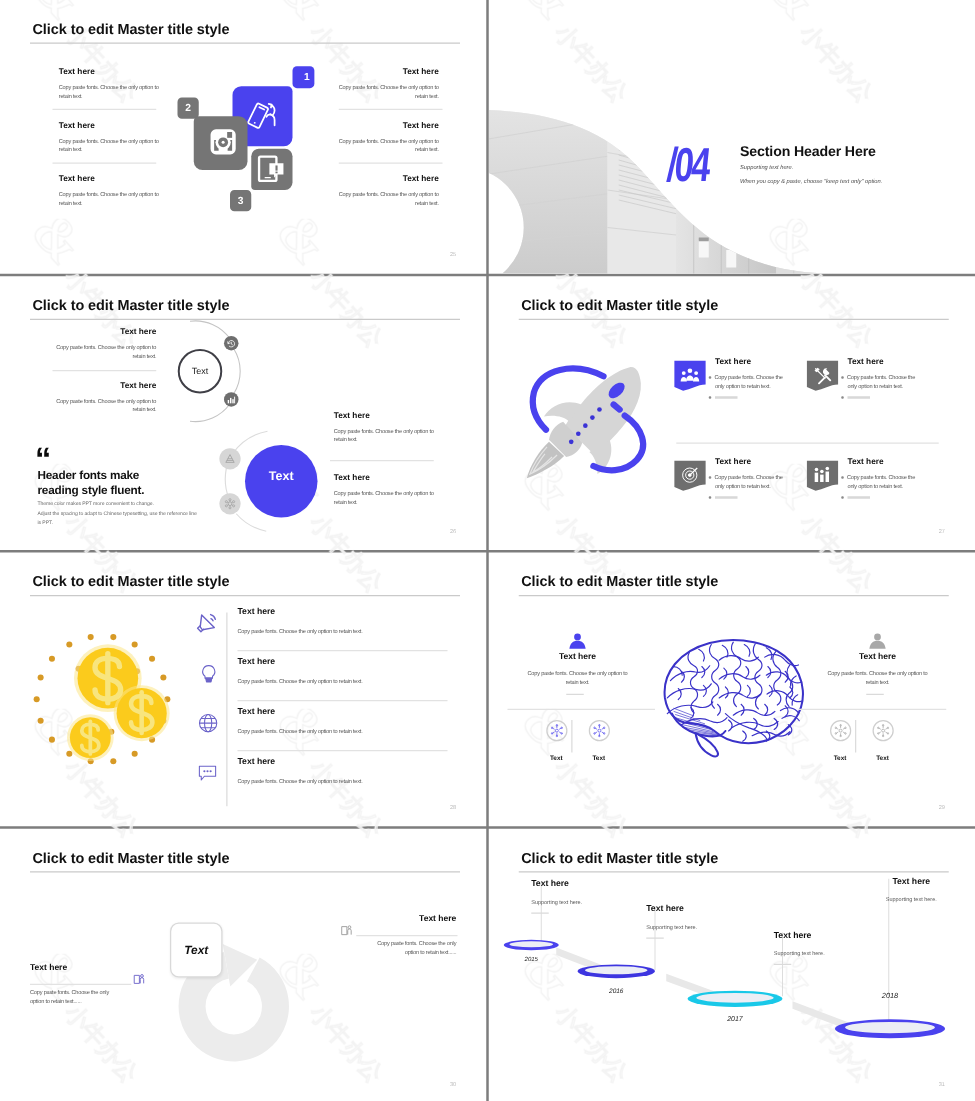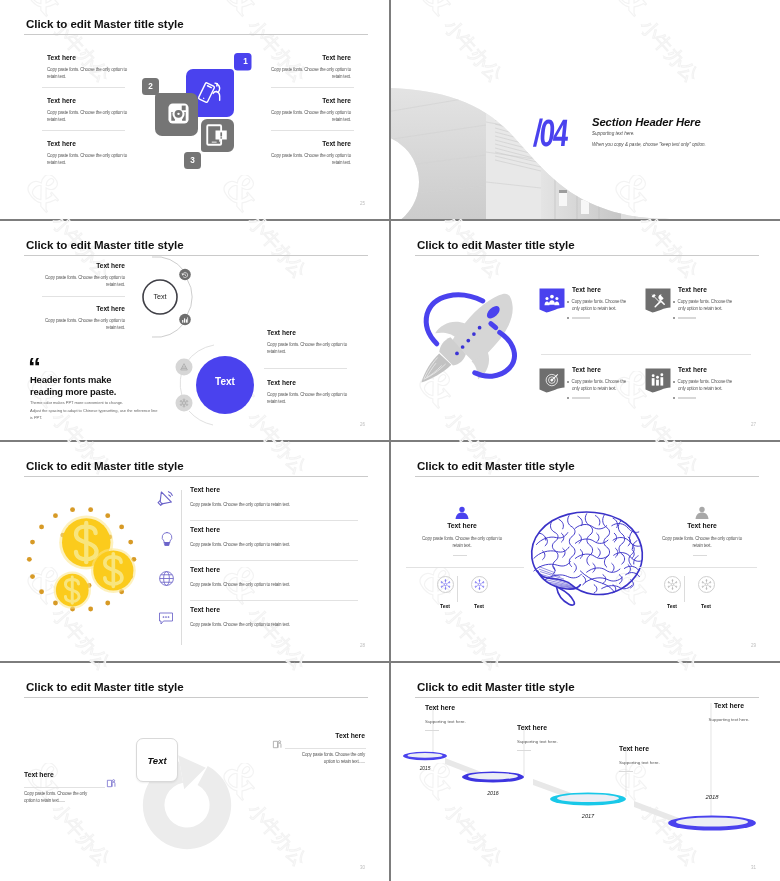--- a/index.html
+++ b/index.html
@@ -46,21 +46,21 @@
   .s4b2{position:absolute;left:33px;top:26px;width:63px;font-size:4.5px;color:#585858;line-height:7.3px;}
   .s4b .dot,.s4b2 .dot{display:inline-block;width:1.6px;height:1.6px;background:#8a8a8a;border-radius:50%;vertical-align:middle;margin-right:3px;margin-left:-5px;}
   .ghost{display:inline-block;width:18px;height:1.4px;background:#d8d8d8;vertical-align:middle;}
 
   .ctxt{position:absolute;text-align:center;font-family:"Liberation Sans",sans-serif;}
   .qmark{position:absolute;left:28px;top:133px;font-size:26px;font-weight:bold;color:#0b0b0b;font-family:"Liberation Sans",sans-serif;line-height:26px;}
   .qtext{position:absolute;left:30px;top:153px;font-size:9.4px;font-weight:bold;color:#111;line-height:12.2px;letter-spacing:-0.15px;}
   .qnote{position:absolute;left:30px;top:178px;font-size:4.05px;color:#6a6a6a;line-height:7.6px;letter-spacing:-0.05px;}
 
   .s2num{position:absolute;left:145px;top:113px;font-size:38px;font-weight:bold;color:#4a42ee;letter-spacing:-2.5px;line-height:40px;transform:scaleX(0.72) skewX(-8deg);transform-origin:left top;font-family:"Liberation Sans Narrow","Liberation Sans",sans-serif;}
-  .s2head{position:absolute;left:201px;top:116px;font-size:11.3px;font-weight:bold;font-style:italic;color:#111;letter-spacing:-0.1px;}
+  .s2head{position:absolute;left:201px;top:116px;font-size:11.3px;font-weight:bold;color:#111;letter-spacing:-0.1px;}
   .s2sup{position:absolute;left:201px;top:131px;font-size:4.6px;font-style:italic;color:#4a4a4a;}
   .s2note{position:absolute;left:201px;top:142px;font-size:4.6px;font-style:italic;color:#4a4a4a;}
   
   #wmlayer{position:absolute;left:0;top:0;width:780px;height:881px;pointer-events:none;z-index:1;}
 
 </style>
 </head>
 <body>
 
 <div id="gridbg">
@@ -343,21 +343,21 @@
         <circle cx="12" cy="19.8" r="2"></circle>
           <circle cx="5" cy="16" r="2"></circle>
           <circle cx="5" cy="8" r="2"></circle>
         <path d="M12 6.2 V8.4 M17.3 9 L15 10.2 M17.3 15 L15 13.8 M12 17.8 V15.6 M6.7 15 L9 13.8 M6.7 9 L9 10.2"></path>
       </g>
     </svg>
 
     <div class="qmark">“</div>
     <div class="qtext">
       <div>Header fonts make</div>
-      <div>reading more paste.</div>
+      <div>reading style fluent.</div>
     </div>
     <div class="qnote">
       <div>Theme color makes PPT more convenient to change.</div>
       <div>Adjust the spacing to adapt to Chinese typesetting, use the reference line</div>
       <div>is PPT.</div>
     </div>
 
     <div class="pgnum">26</div>
   </div>
 

